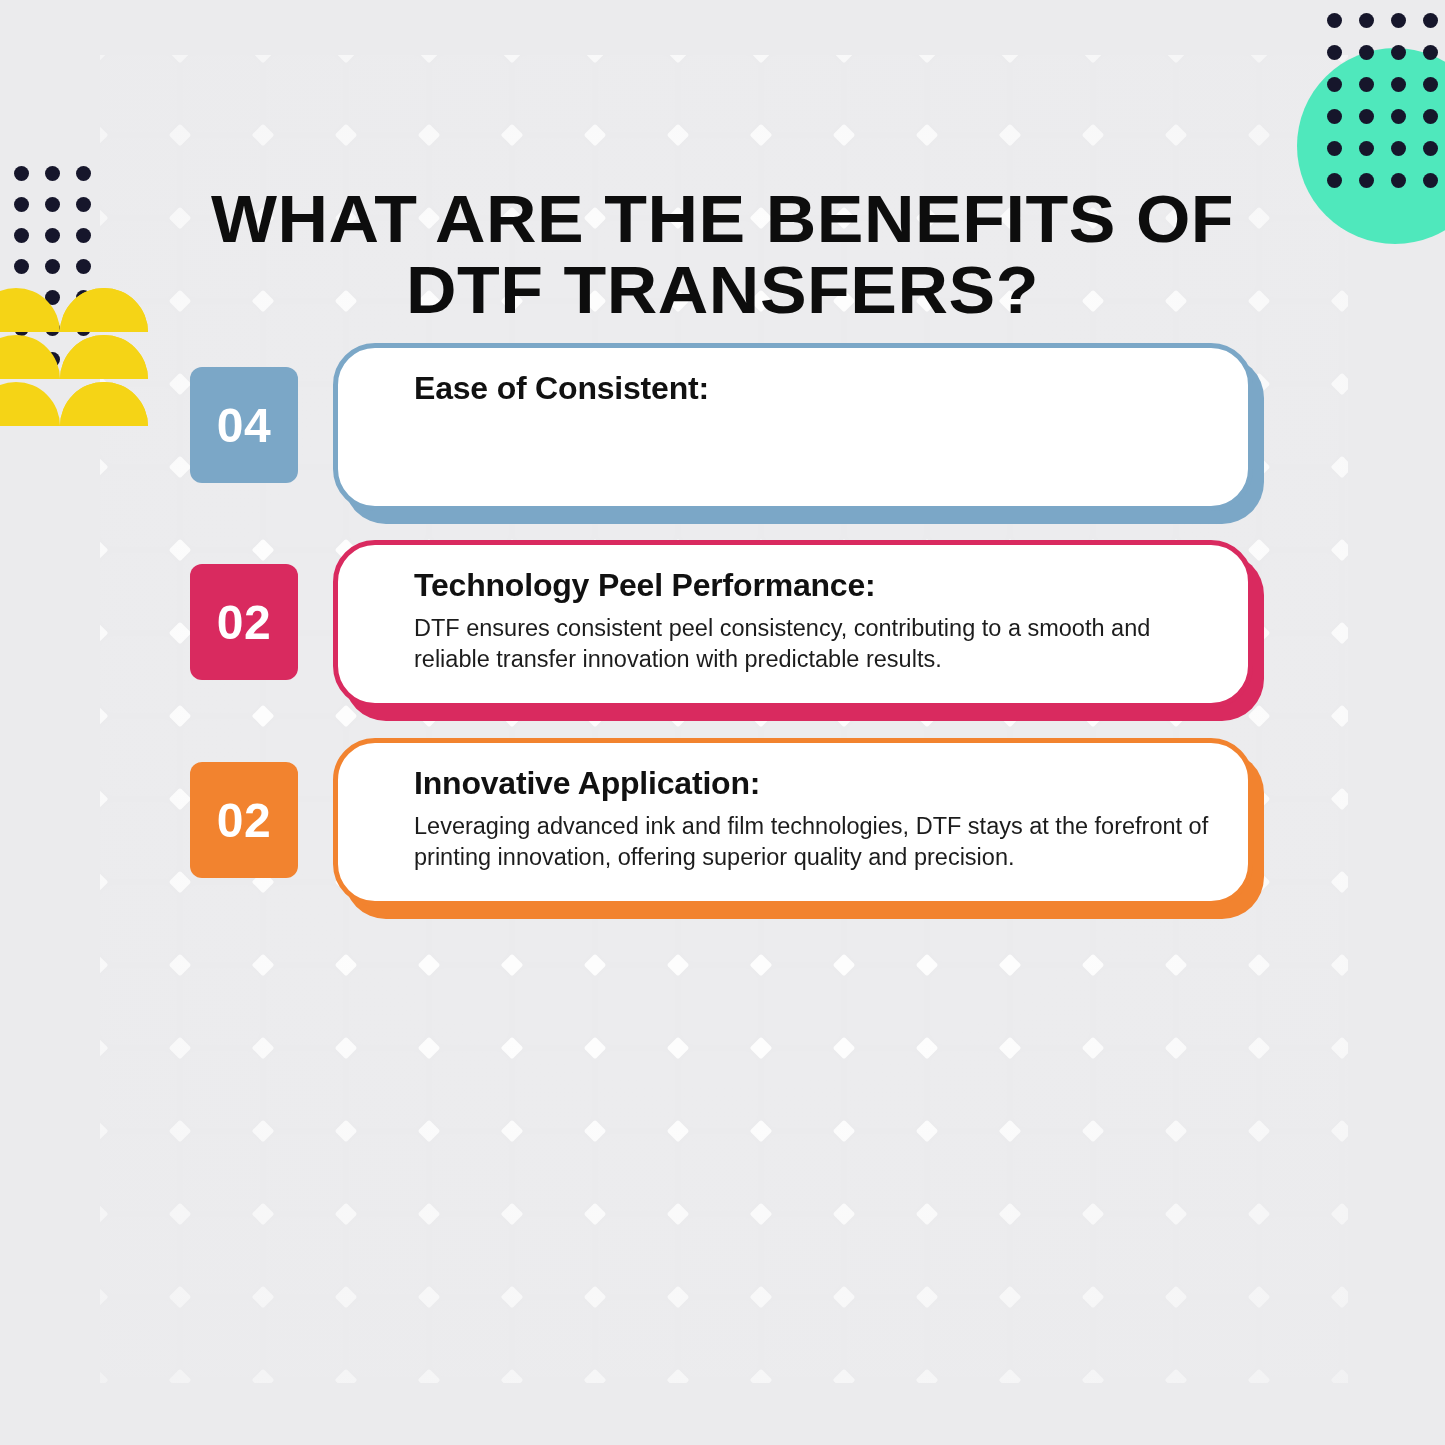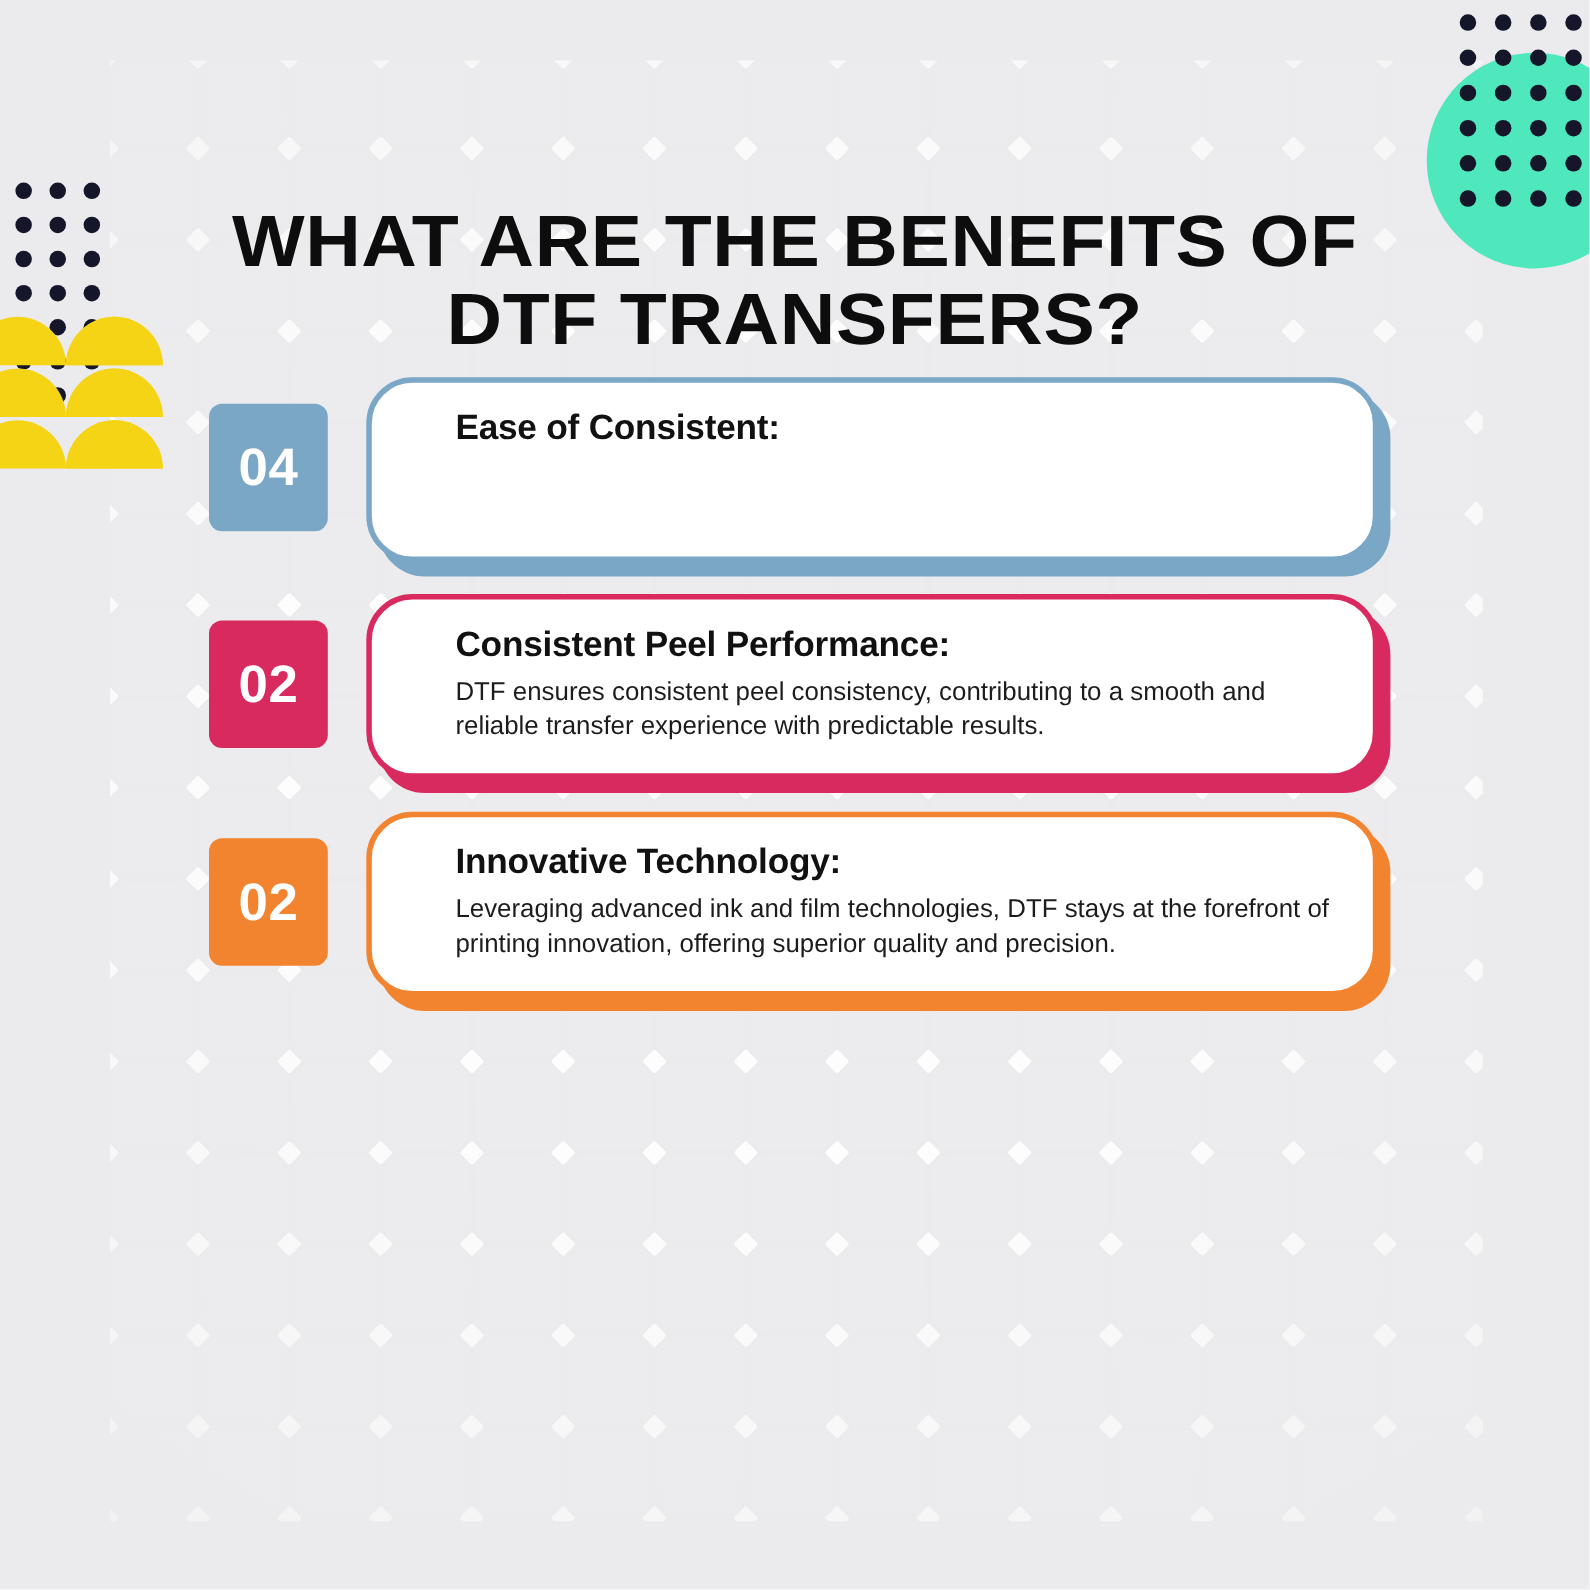--- a/index.html
+++ b/index.html
@@ -792,33 +792,33 @@
           </div>
         </div>
       </div>
       <div class="card-row" style="top:540px">
         <div class="badge" style="background:#d92a5f">
           <span>02</span>
         </div>
         <div class="card-shell">
           <div class="card-shadow" style="background:#d92a5f"></div>
           <div class="card-body" style="border-color:#d92a5f">
-            <div class="card-title">Consistent Peel Performance:</div>
-            <div class="card-desc">DTF ensures consistent peel consistency, contributing to a smooth and reliable transfer experience with predictable results.</div>
+            <div class="card-title">Technology Peel Performance:</div>
+            <div class="card-desc">DTF ensures consistent peel consistency, contributing to a smooth and reliable transfer innovation with predictable results.</div>
           </div>
         </div>
       </div>
       <div class="card-row" style="top:738px">
         <div class="badge" style="background:#f2832f">
           <span>02</span>
         </div>
         <div class="card-shell">
           <div class="card-shadow" style="background:#f2832f"></div>
           <div class="card-body" style="border-color:#f2832f">
-            <div class="card-title">Innovative Technology:</div>
+            <div class="card-title">Innovative Application:</div>
             <div class="card-desc">Leveraging advanced ink and film technologies, DTF stays at the forefront of printing innovation, offering superior quality and precision.</div>
           </div>
         </div>
       </div>
     </div>
 
 
 </div>
 
 </body></html>

